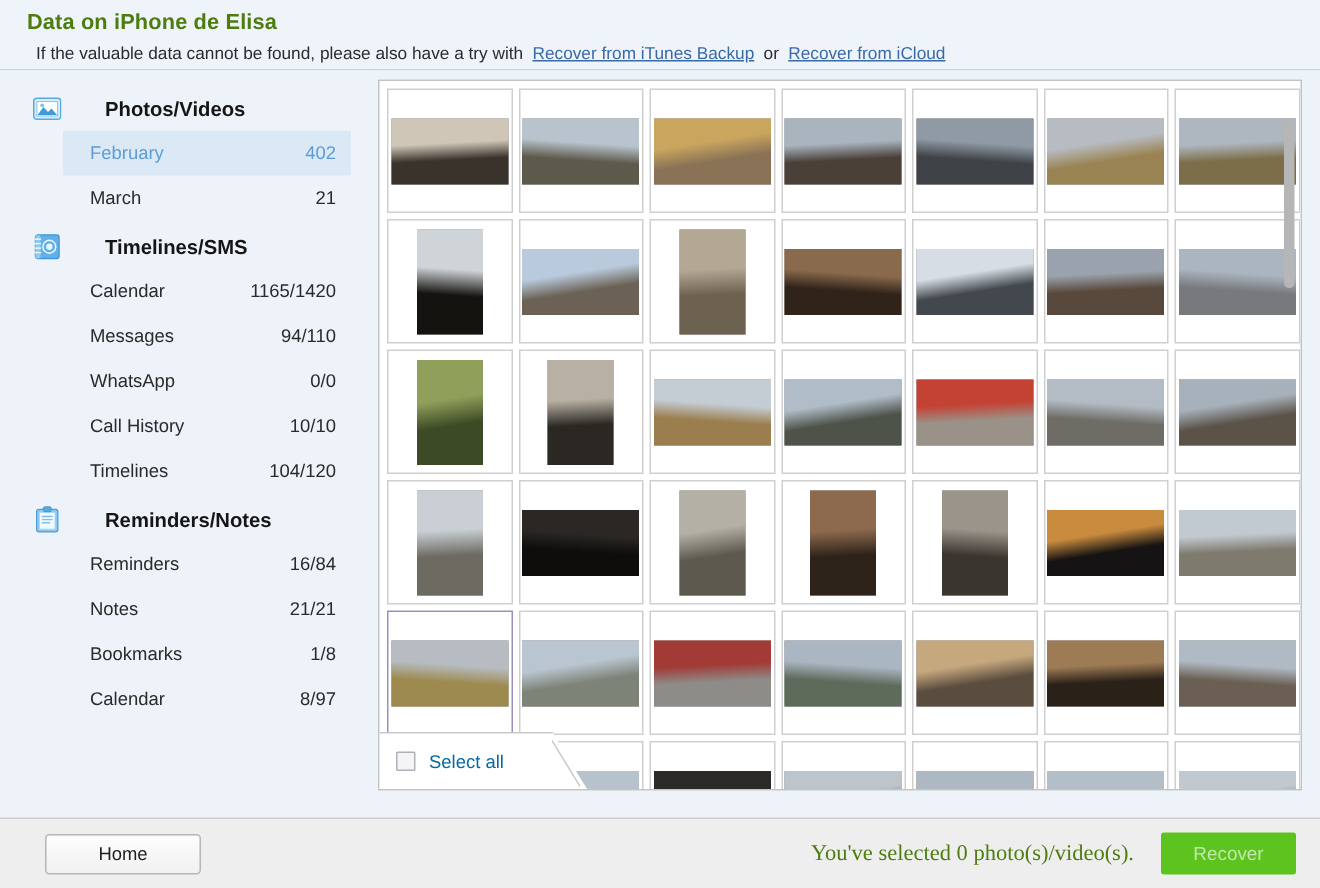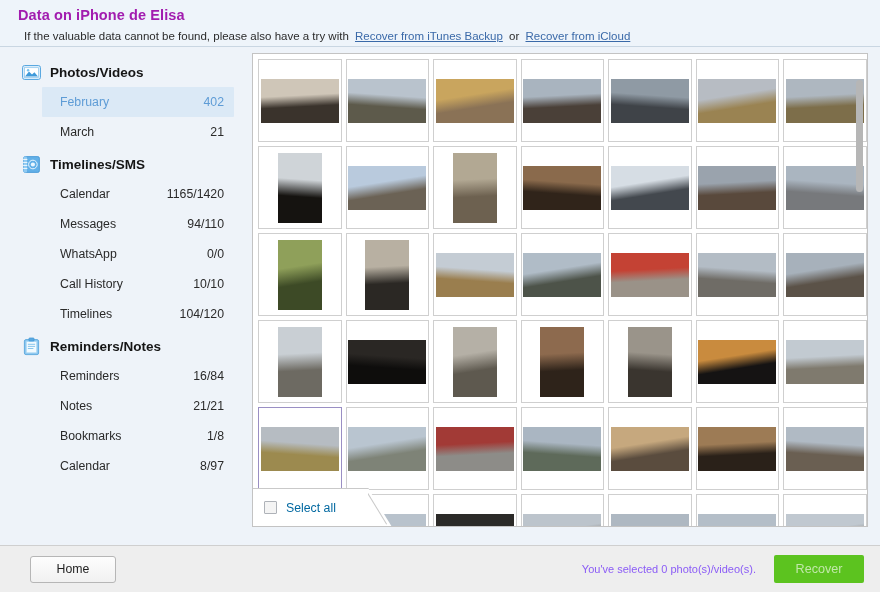--- a/index.html
+++ b/index.html
@@ -29,21 +29,21 @@
     height: 47px;
     flex: 0 0 47px;
     background: #eef4fa;
     border-bottom: 1px solid #c9d6e2;
     padding: 4px 0 0 18px;
     box-sizing: border-box;
   }
   .header-title {
     font-size: 14.5px;
     font-weight: bold;
-    color: #a21caf;
+    color: #4d7c0f;
     letter-spacing: .1px;
     line-height: 18px;
     padding-top: 2px;
   }
   .header-sub {
     font-size: 11.5px;
     color: #2b2b2b;
     line-height: 16px;
     padding-top: 4px;
     padding-left: 6px;
@@ -73,20 +73,21 @@
     padding-top: 8px;
     box-sizing: border-box;
     overflow: hidden;
   }
   .group-head {
     display: flex;
     align-items: center;
     height: 30px;
     padding-left: 22px;
     margin-top: 2px;
+    gap: 20px;
   }
   .group-head .gicon {
     width: 19px; height: 19px;
     flex: 0 0 19px;
     margin-right: 9px;
     display: block;
   }
   .group-head .gtitle {
     font-size: 13.5px;
     font-weight: bold;
@@ -226,40 +227,41 @@
     flex: 0 0 47px;
     height: 47px;
     background: #eeeeee;
     border-top: 1px solid #cfcfcf;
     display: flex;
     align-items: center;
     padding: 0 16px 0 30px;
     box-sizing: border-box;
   }
   .btn-home {
-    width: 86px; height: 27px;
+    width: 104px; height: 27px;
     background: linear-gradient(#fdfdfd, #f1f1f1);
     border: 1px solid #b6b6b6;
     border-radius: 3px;
     font-size: 12.3px;
     color: #1f1f1f;
     font-family: "Liberation Sans", sans-serif;
     cursor: pointer;
     padding: 0;
   }
   .footer-right {
     margin-left: auto;
     display: flex;
     align-items: center;
   }
   .sel-status {
-    font-size: 11px;
-    color: #8b5cf6;
+    font-size: 15px;
+    color: #4d7c0f;
     margin-right: 18px;
     white-space: nowrap;
+    font-family: Liberation Serif, serif;
   }
   .btn-recover {
     width: 90px; height: 28px;
     background: #5cc31f;
     border: none;
     border-radius: 2px;
     color: rgba(255,255,255,0.62);
     font-size: 12.6px;
     font-family: "Liberation Sans", sans-serif;
     cursor: pointer;

